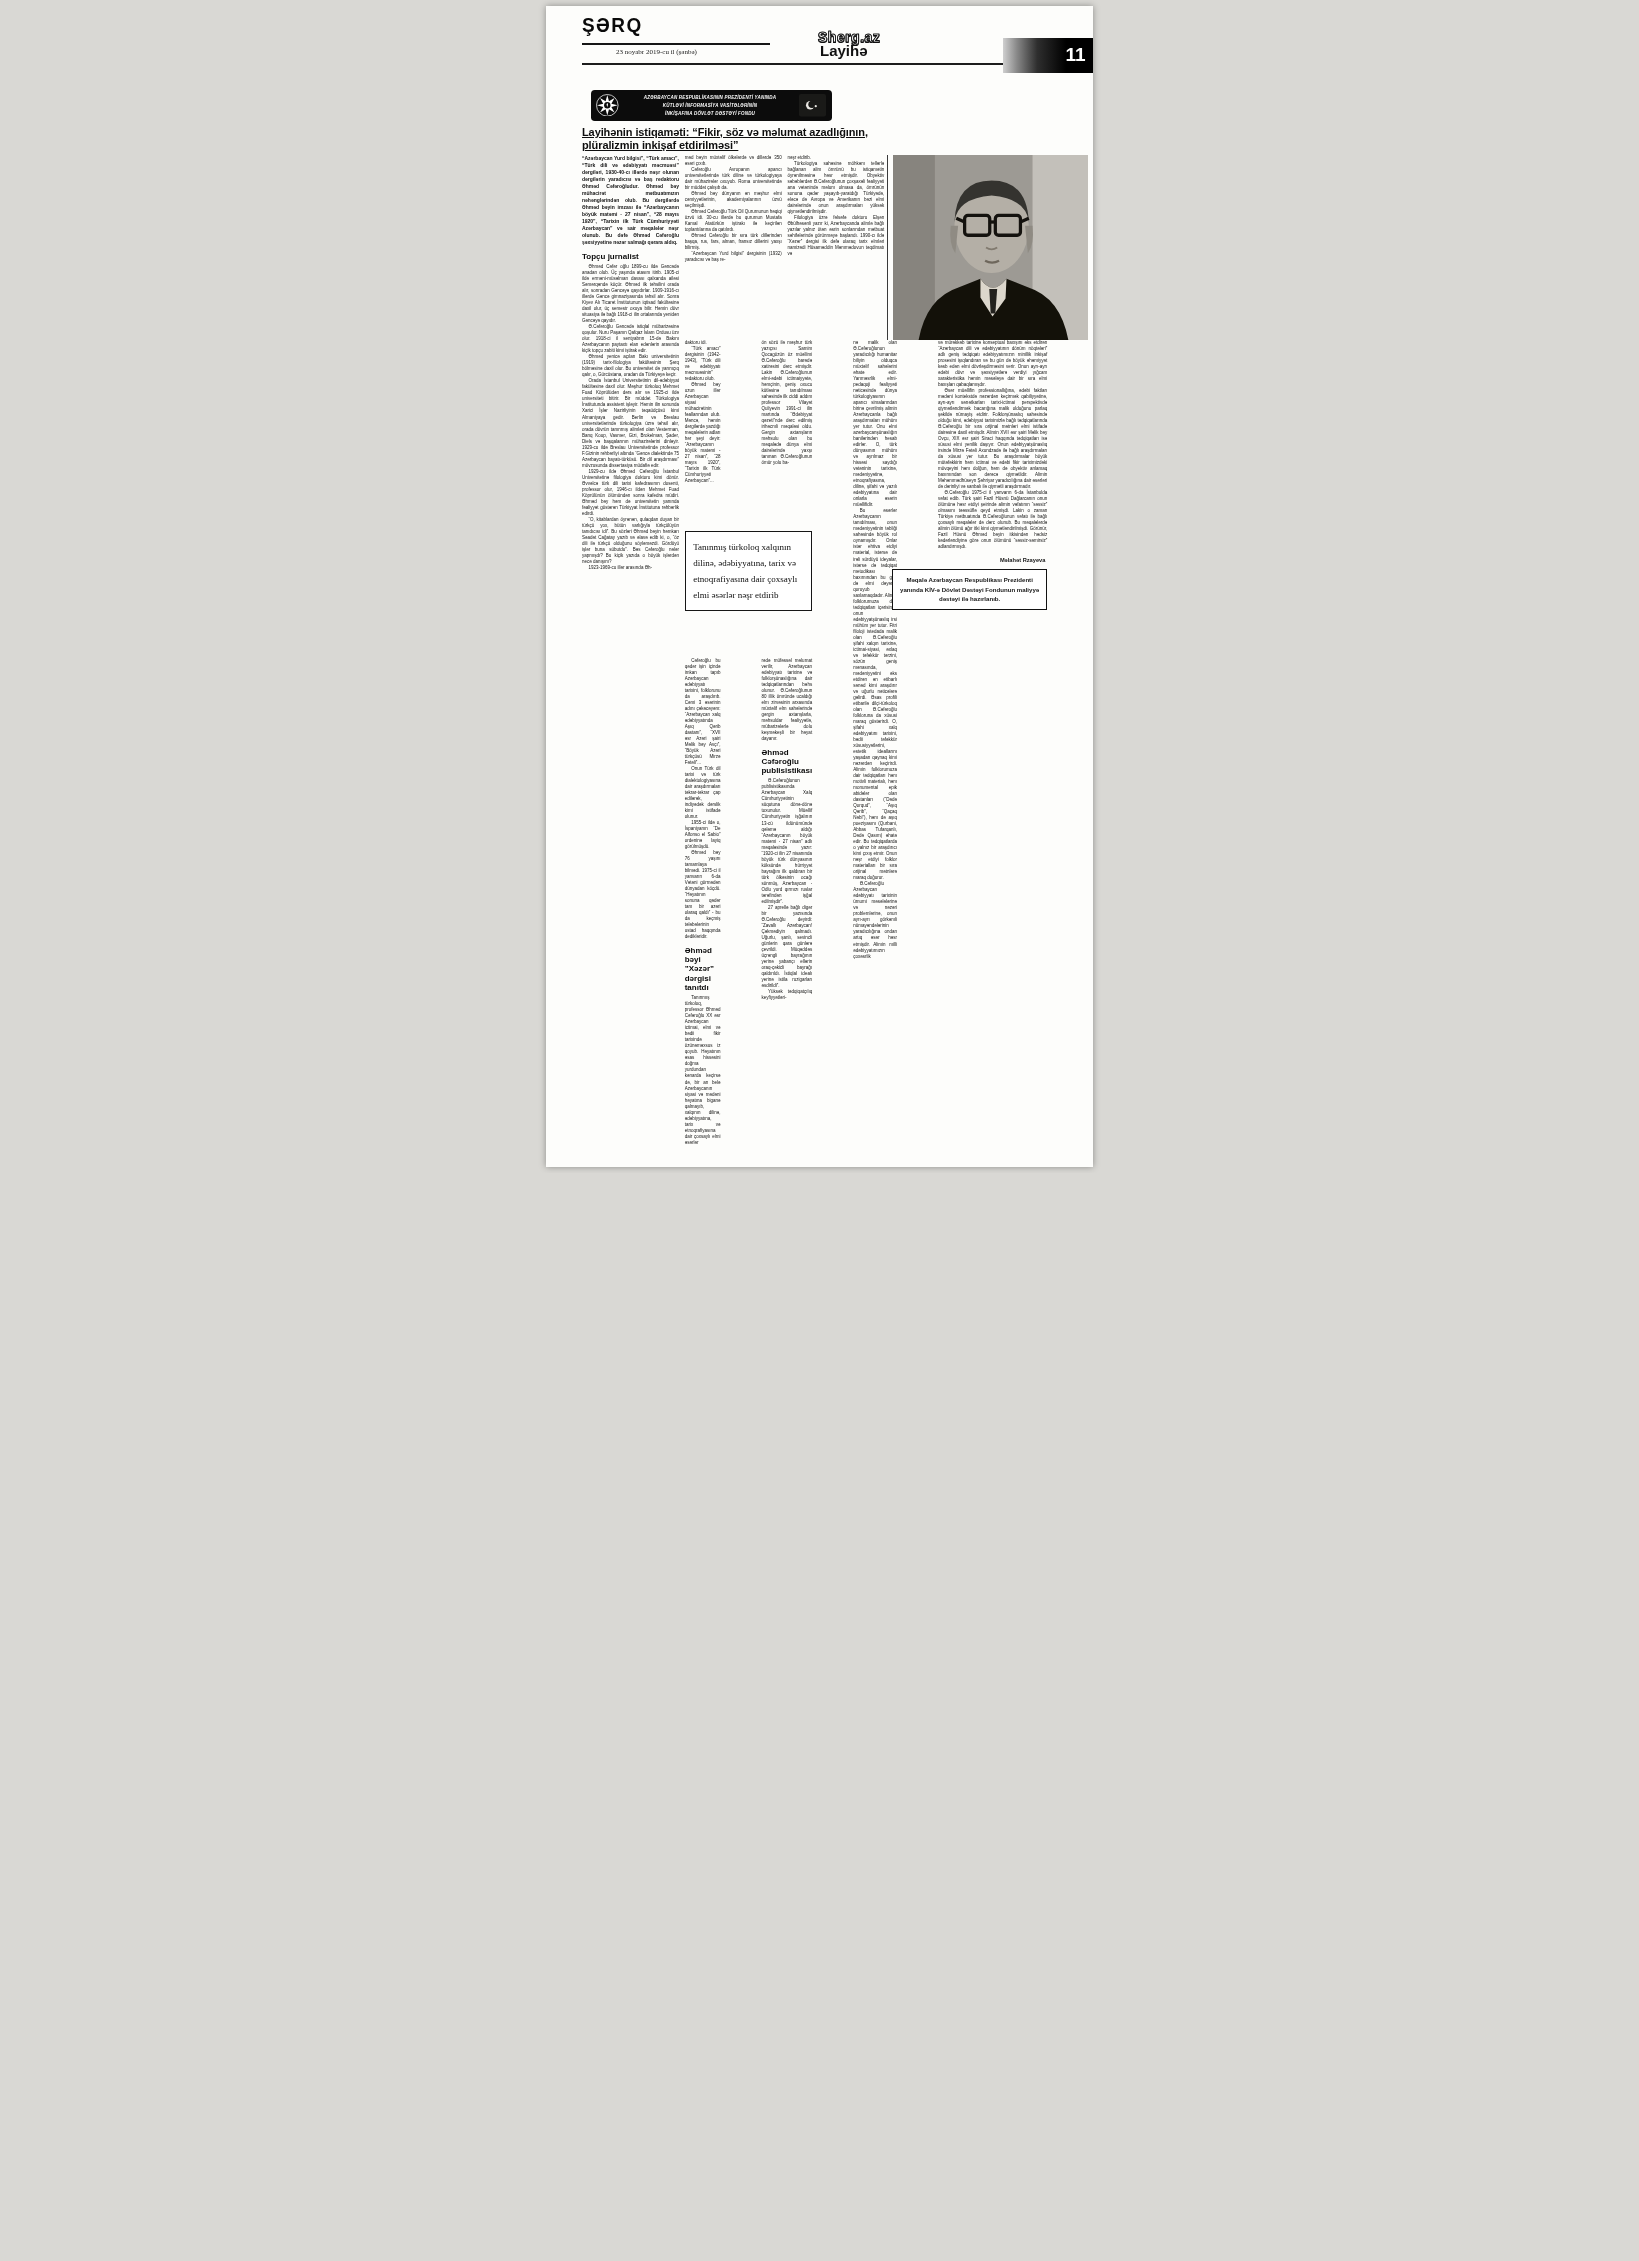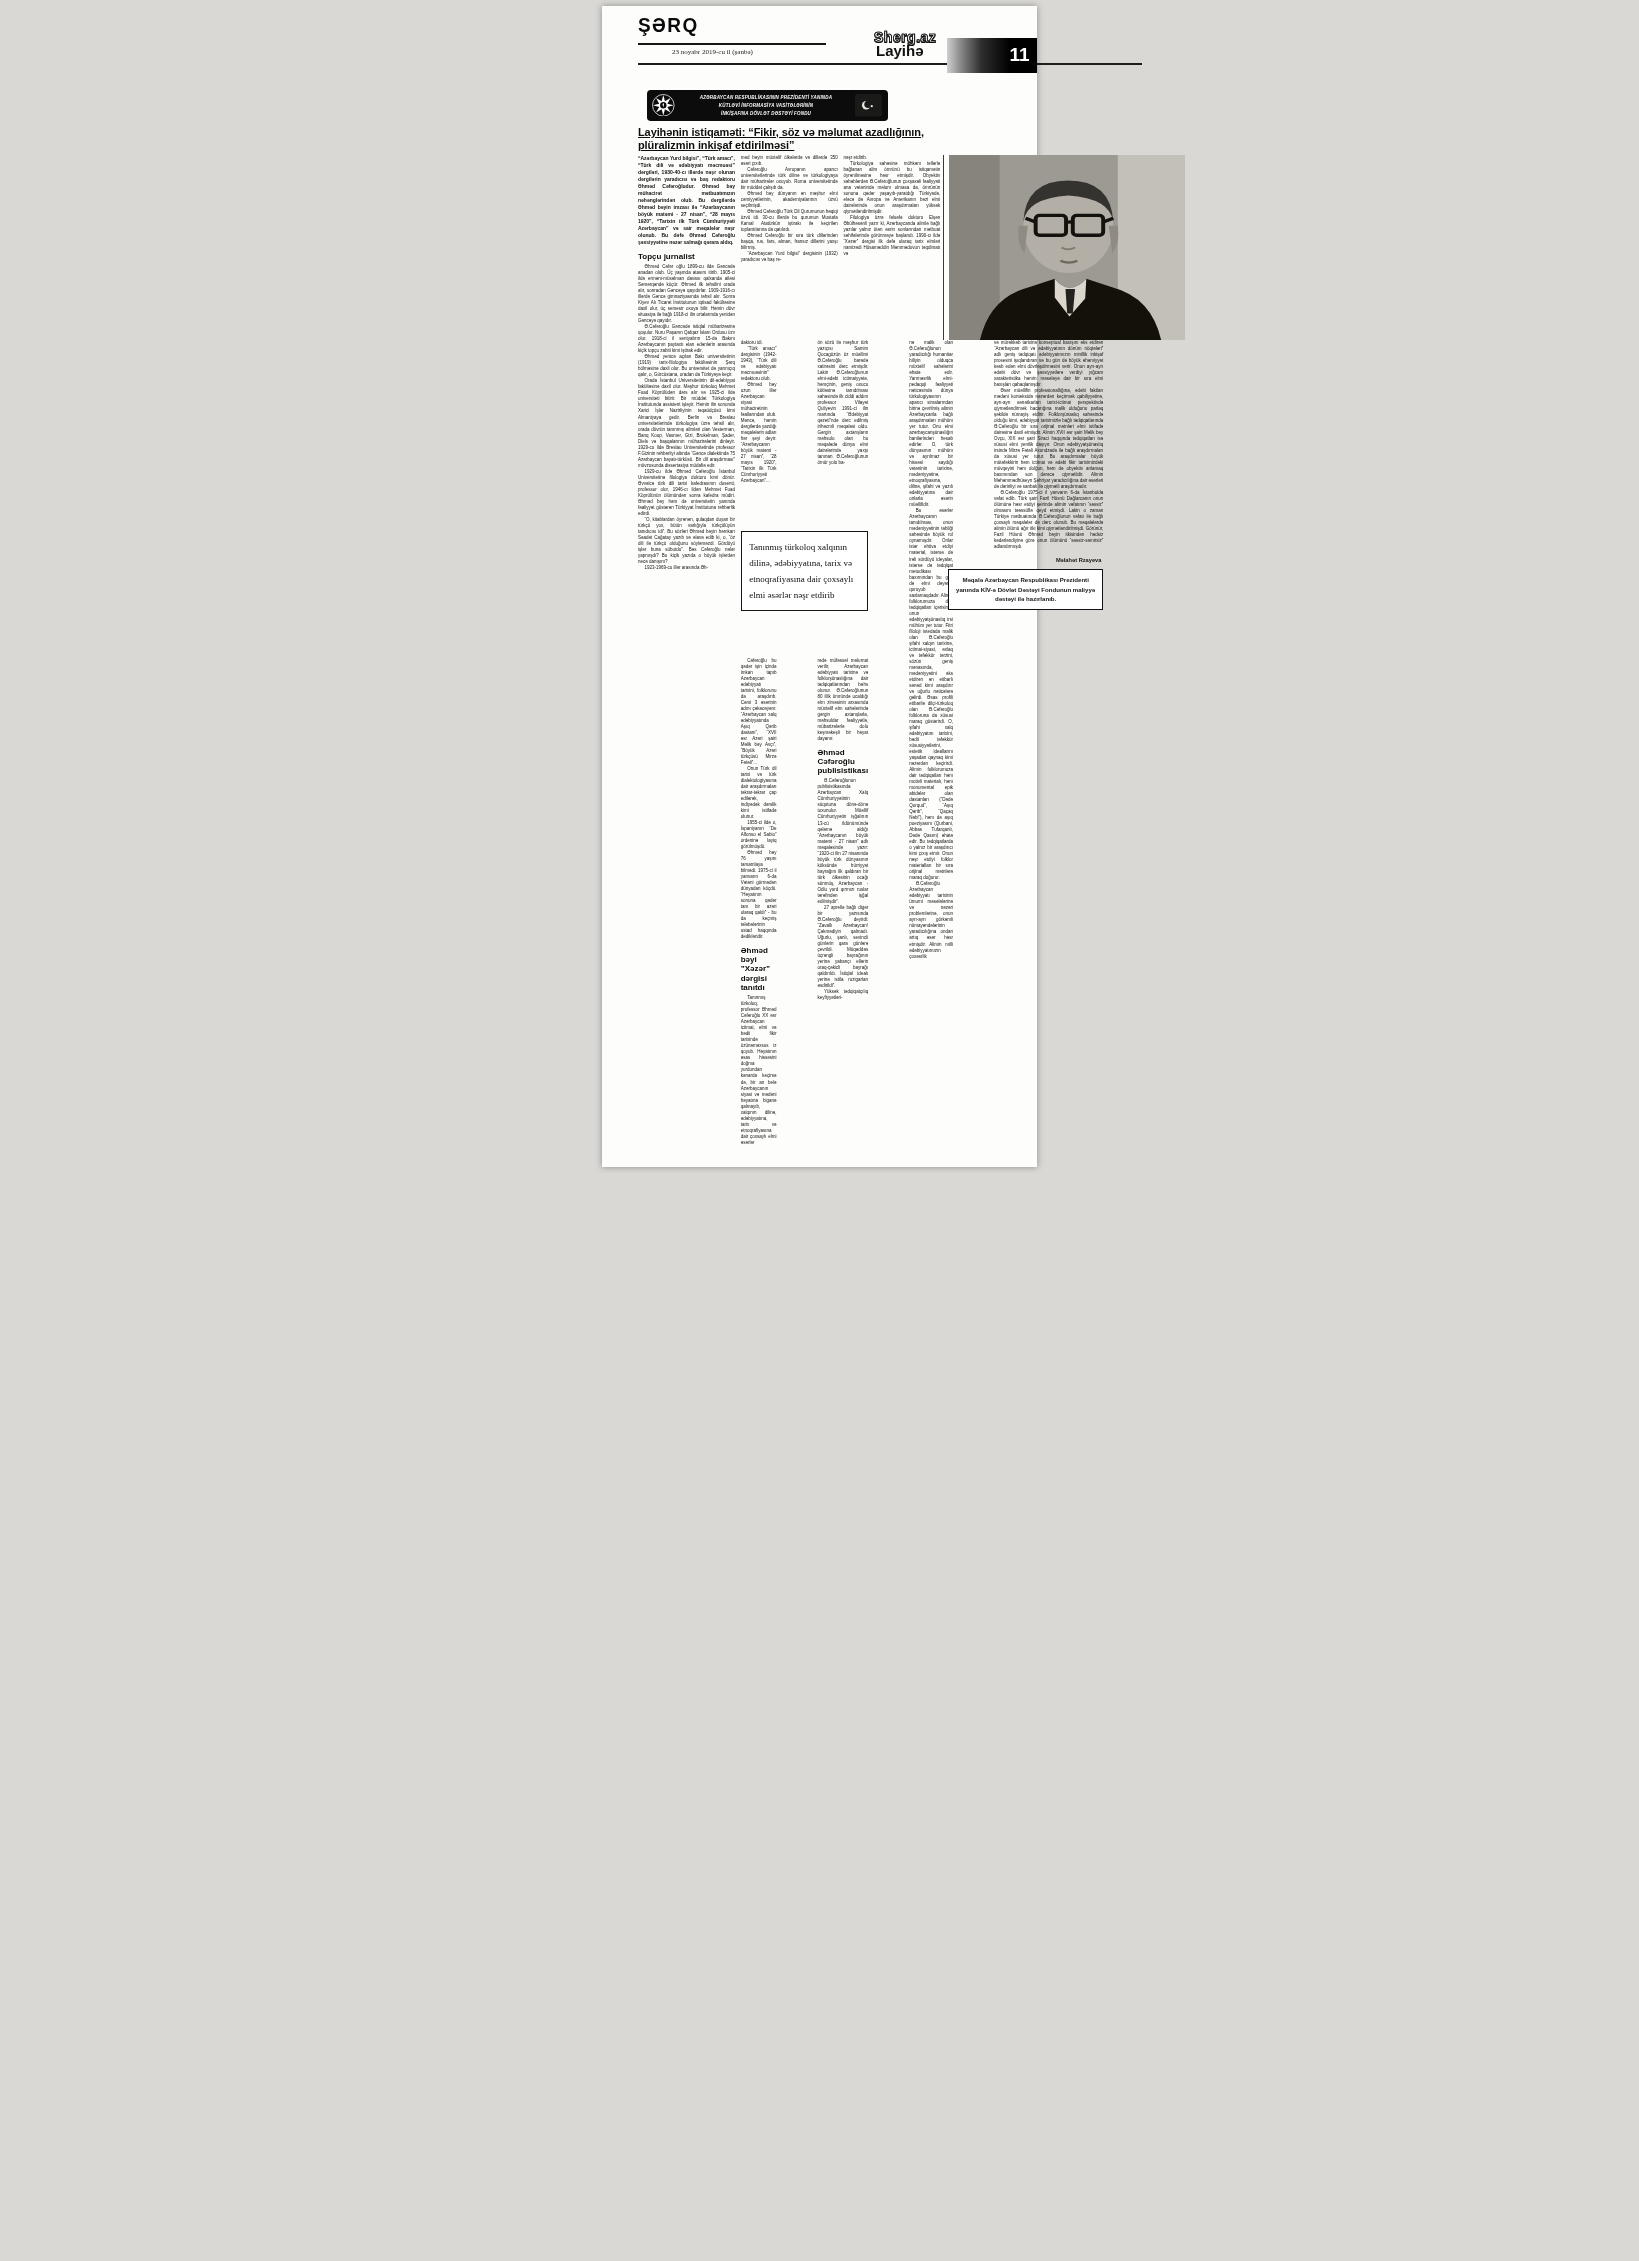--- a/index.html
+++ b/index.html
@@ -1,17 +1,17 @@
 <!DOCTYPE html>
 <html style="font-size:7.5px"><head>
 <meta charset="utf-8">
 <style>
   html,body{margin:0;padding:0;background:#d9d8d4;}
   .page{
-    position:relative; width:435px; min-height:773px; margin:5.7px auto;
+    position:relative; width:547px; min-height:773px; margin:5.7px auto;
     background:#fdfdfb; color:#171717; box-sizing:border-box;
     padding:8.5px 6.1px 21.7px 36px;
     font-family:"Liberation Sans", sans-serif;
     box-shadow:0 0 6.6px rgba(0,0,0,.35);
   }
   
   .masthead{position:relative; height:75px;}
   .logo{position:absolute; left:0; top:0.9px; font-size:19px; font-weight:700;
         letter-spacing:1.4px; color:#0a0a0a; transform:scaleY(1.05);}
   .rule-a{position:absolute; left:0; top:29px; width:188px; height:1.4px; background:#161616;}
@@ -35,21 +35,21 @@
         display:flex; flex-direction:column; justify-content:center; text-align:center;
         font-weight:700; font-style:italic; font-size:4.5px; line-height:1.75; letter-spacing:0.2px;}
   
   .proj-head{margin:4.7px 0 2.8px 0; width:325px; font-size:11px; font-weight:700;
         line-height:1.2; letter-spacing:-0.1px; color:#0e0e0e;text-decoration:underline;}
   
   .article-body{display:grid; grid-template-columns:97px 1fr; column-gap:5.7px; margin-top:2.8px;}
   .col1{grid-column:1; grid-row:1 / span 3;}
   .topzone{grid-column:2; grid-row:1; display:grid; grid-template-columns:97px 97px 1fr; gap:5.7px;}
   .headline-zone{grid-column:2; grid-row:2; padding:6.6px 0 4.7px 0;}
-  .midzone{grid-column:2; grid-row:3; display:grid; grid-template-columns:repeat(6,1fr);
+  .midzone{grid-column:2; grid-row:3; display:grid; grid-template-columns:repeat(5,1fr);
         column-gap:5.7px; row-gap:0;gap:41px;}
   
   .plist .para{margin:0; text-indent:6.6px; text-align:justify;
         font-size:4.5px; line-height:1.34; color:#141414;}
   .nofirst > .para:first-child{text-indent:0;}
   .intro{font-weight:700; font-size:5px; line-height:1.4; text-align:justify;
         color:#111; margin-bottom:4.7px;}
   h3.subhead{font-size:8px; font-weight:700; margin:5.7px 0 3.3px 0; color:#0c0c0c; line-height:1.15;}
   .tcol{min-width:0;}
   .photo-wrap{position:relative; border-left:0.9px solid #3a3a3a; padding-left:4.7px; margin-left:-2.8px;}

